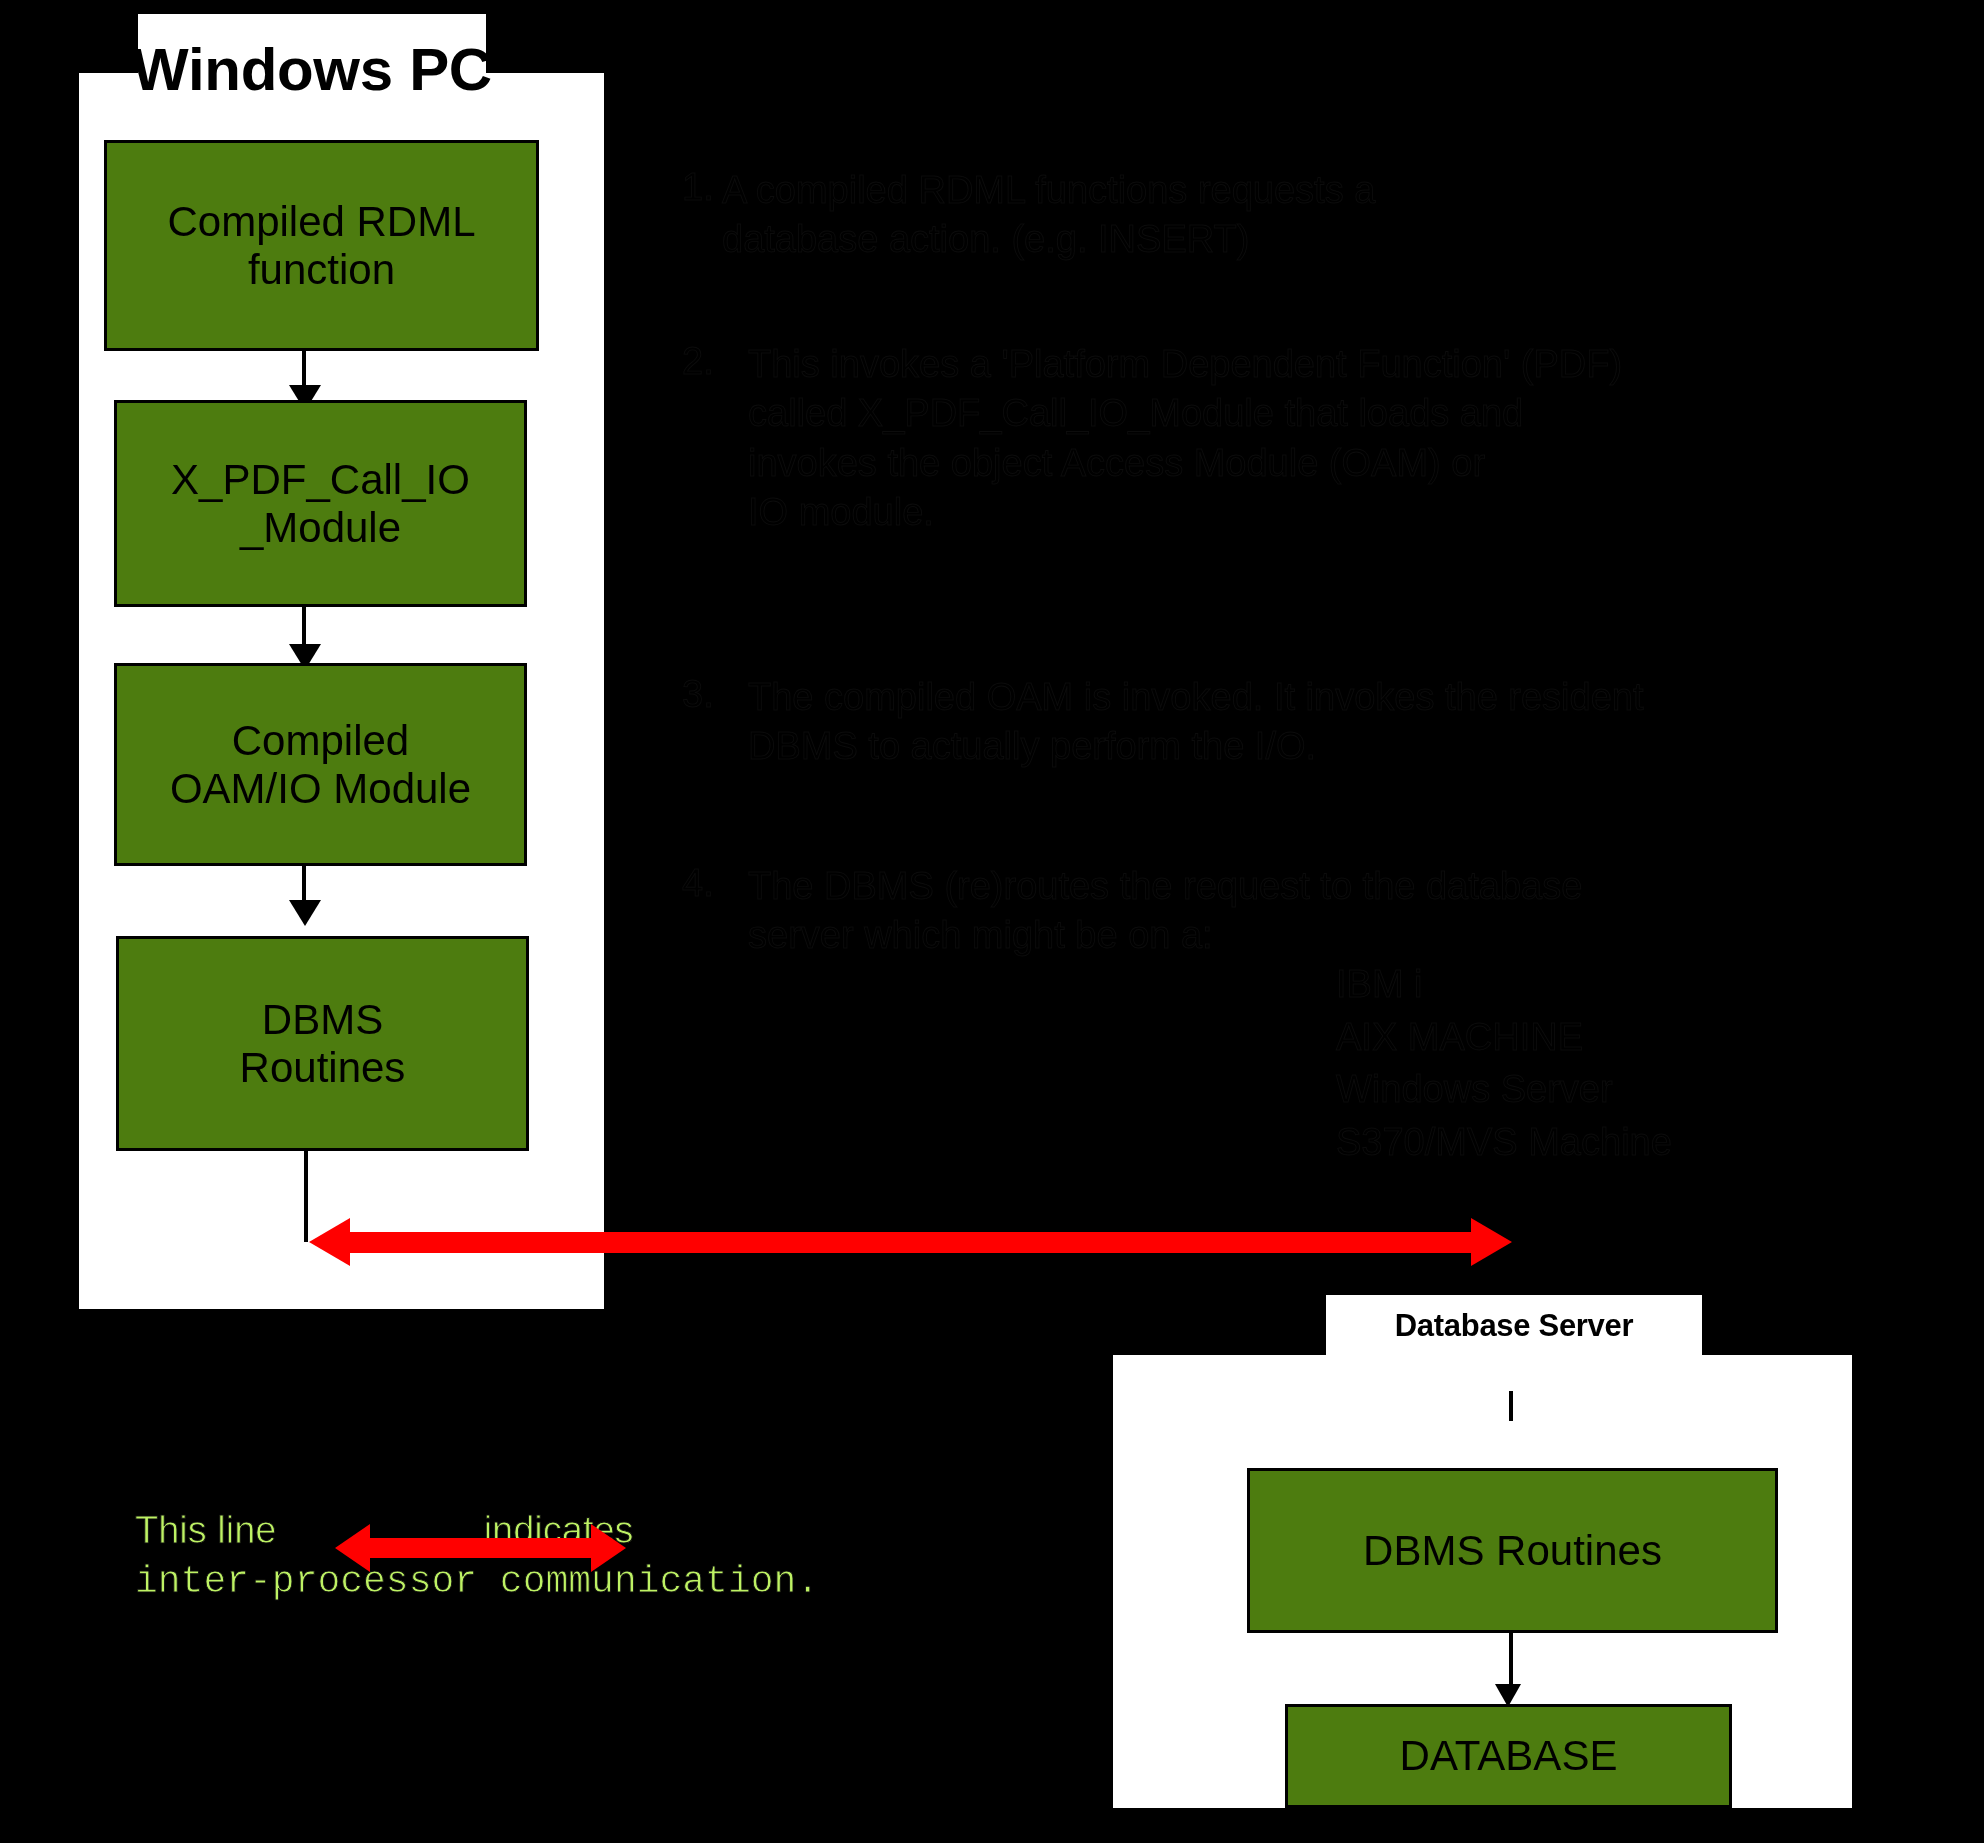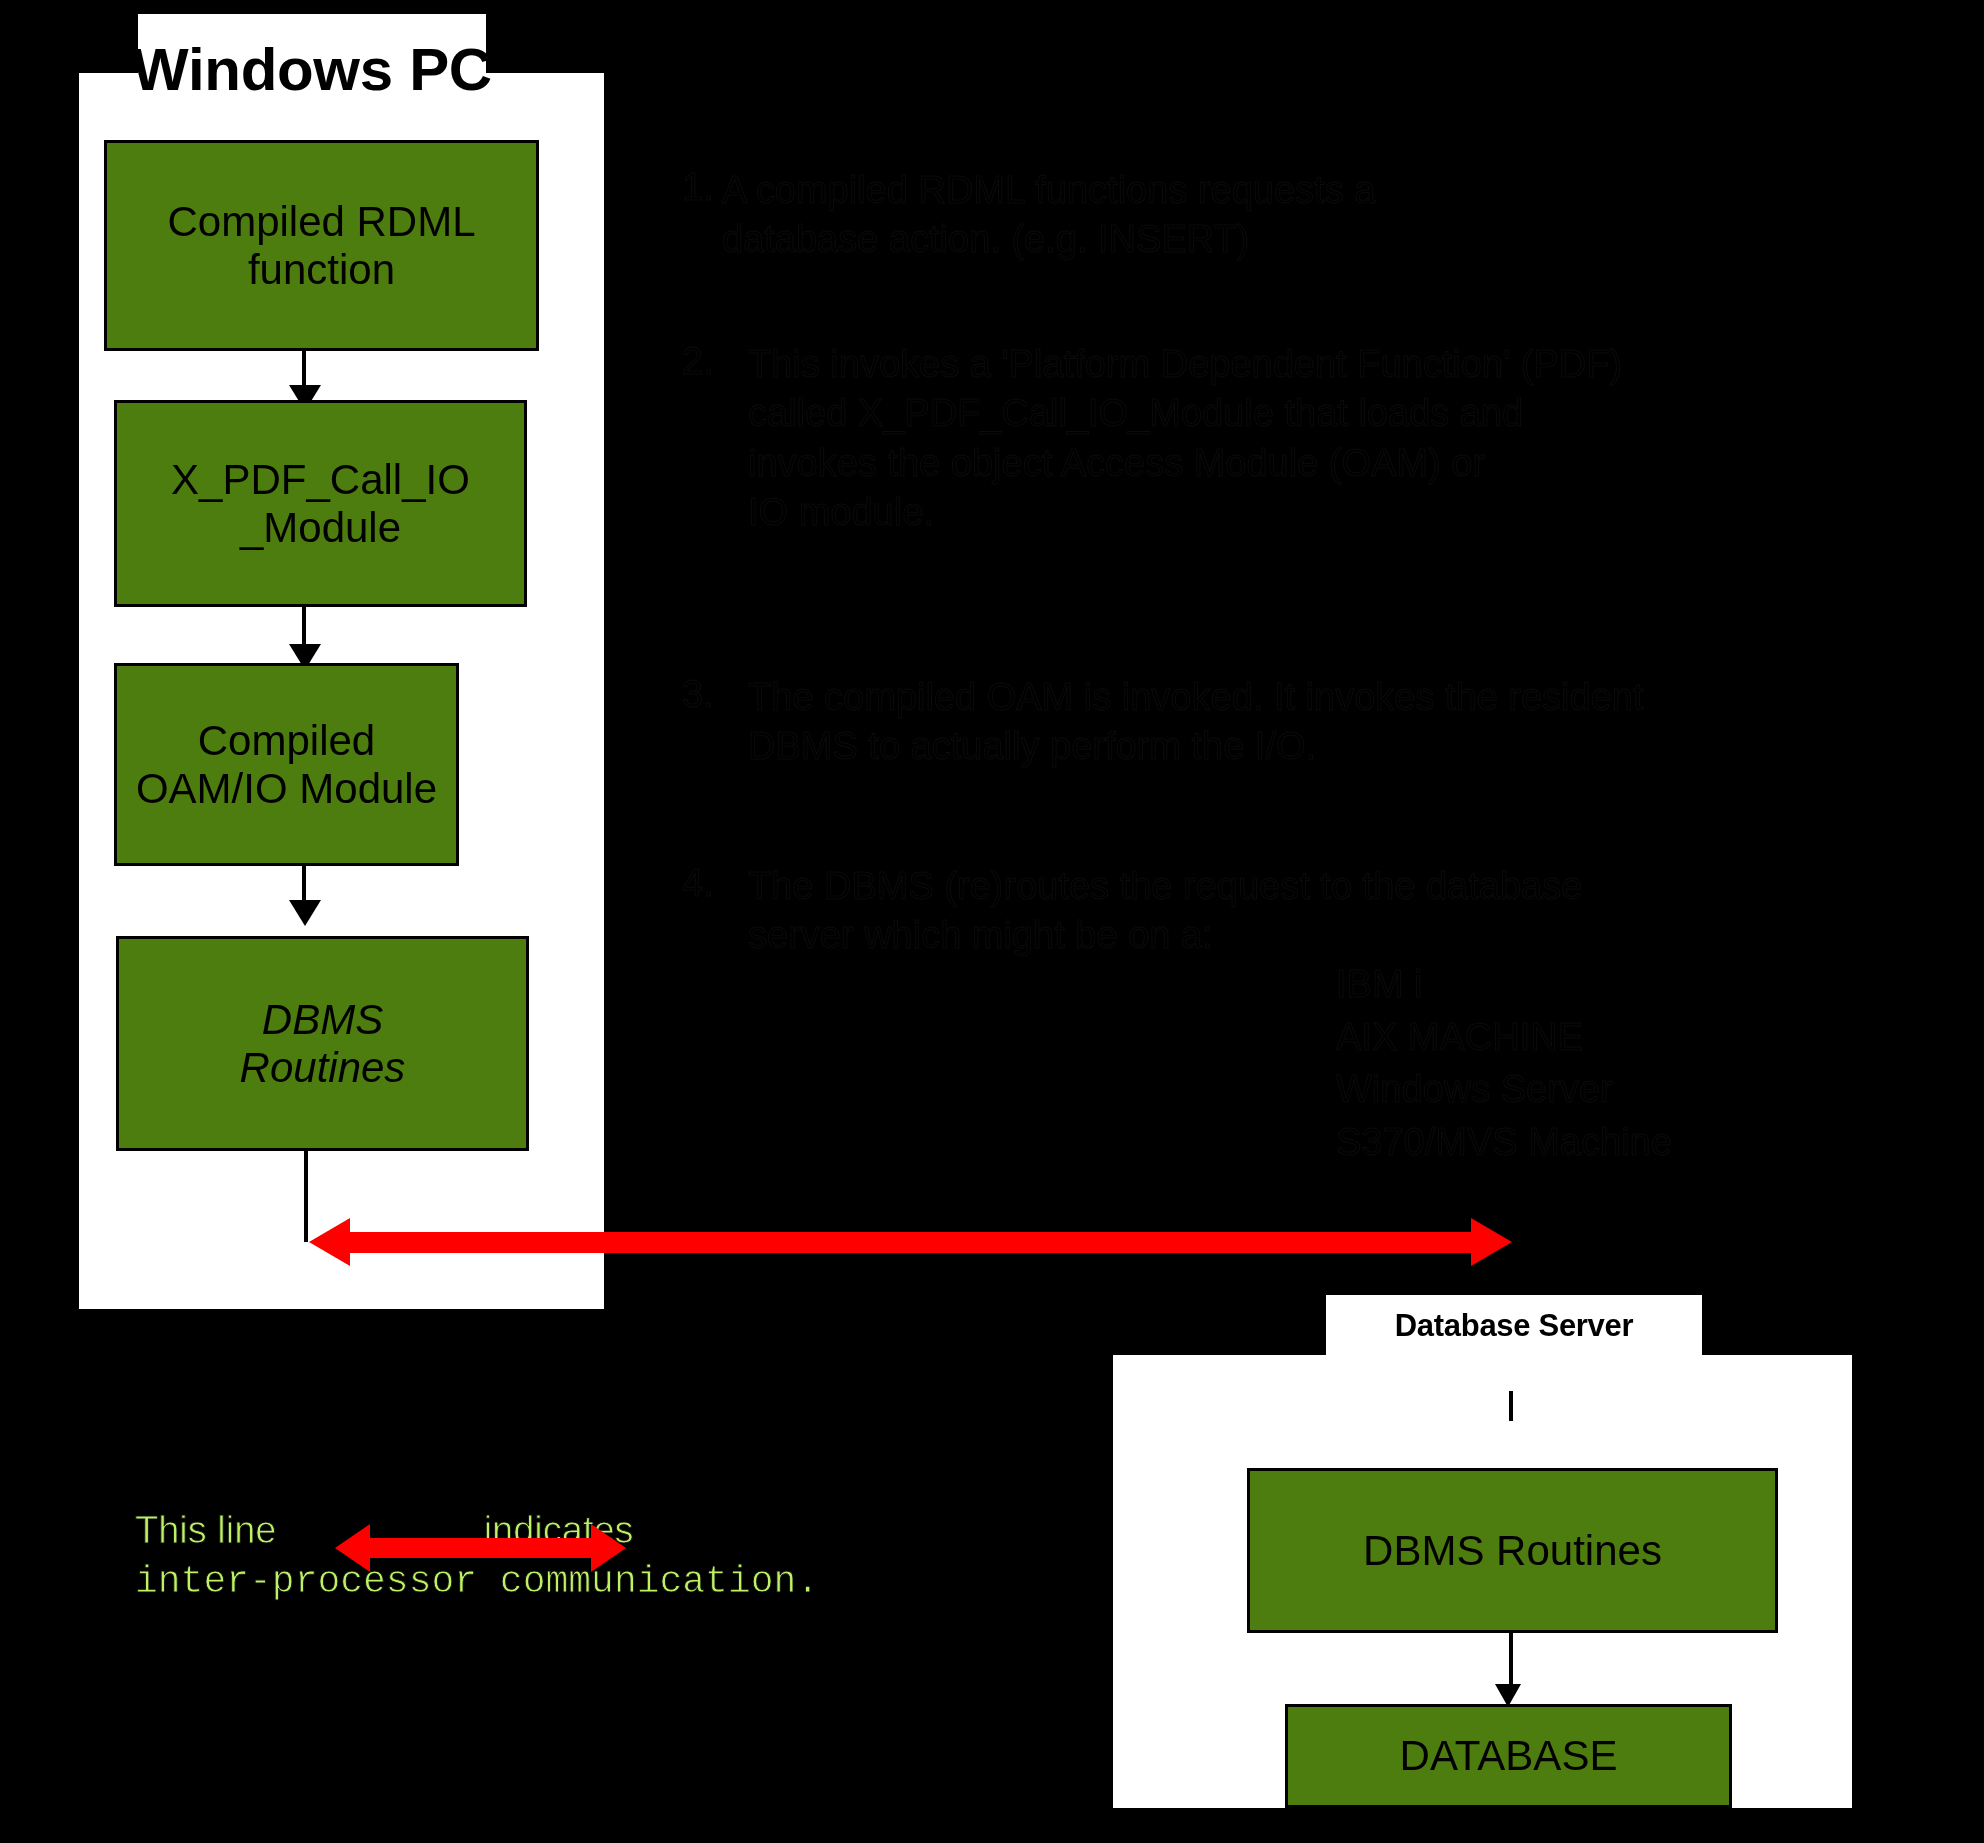--- a/index.html
+++ b/index.html
@@ -170,30 +170,30 @@
   <div class="vhead" style="left:289px; top:385px;"></div>
 
   <div class="proc-box" style="left:114px; top:400px; width:413px; height:207px;align-items:center;">
     <span class="proc-label" style="font-size:42px;">X_PDF_Call_IO
 _Module</span>
   </div>
 
   <div class="vline" style="left:302px; top:607px; width:4.3px; height:43px;"></div>
   <div class="vhead" style="left:289px; top:644px;"></div>
 
-  <div class="proc-box" style="left:114px; top:663px; width:345px; height:203px;">
+  <div class="proc-box" style="left:114px; top:663px; width:413px; height:203px;">
     <span class="proc-label" style="font-size:42px;">Compiled
 OAM/IO Module</span>
   </div>
 
   <div class="vline" style="left:302px; top:866px; width:4.3px; height:38px;"></div>
   <div class="vhead" style="left:289px; top:900px;"></div>
 
   <div class="proc-box" style="left:116px; top:936px; width:413px; height:215px;">
-    <span class="proc-label" style="font-size:42px;font-style:italic;">DBMS
+    <span class="proc-label" style="font-size:42px;">DBMS
 Routines</span>
   </div>
 
   <div class="vline" style="left:304px; top:1150px; width:4.3px; height:92px;"></div>
 
   <div class="red-head-left" style="left:309px; top:1218px;"></div>
   <div class="red-shaft" style="left:348px; top:1232px; width:1124px; height:20.5px;"></div>
   <div class="red-head-right" style="left:1471px; top:1218px;"></div>
 
   <div class="machine-panel" style="left:1113px; top:1355px; width:739px; height:453px;"></div>

